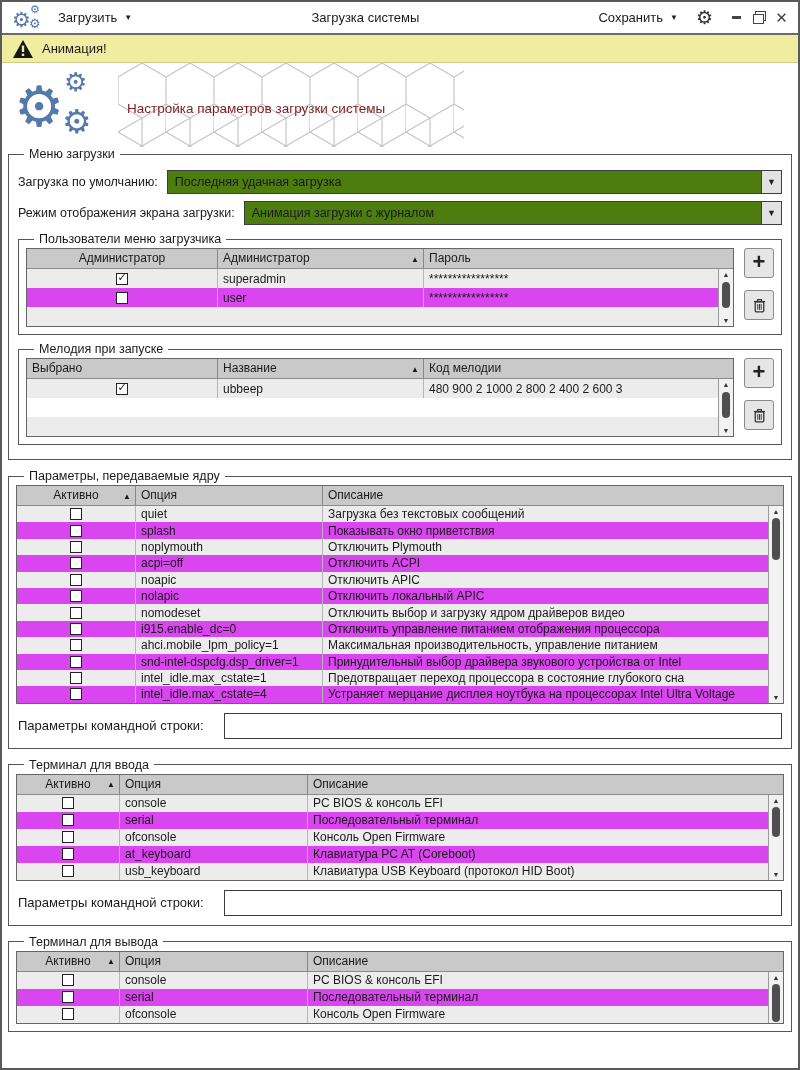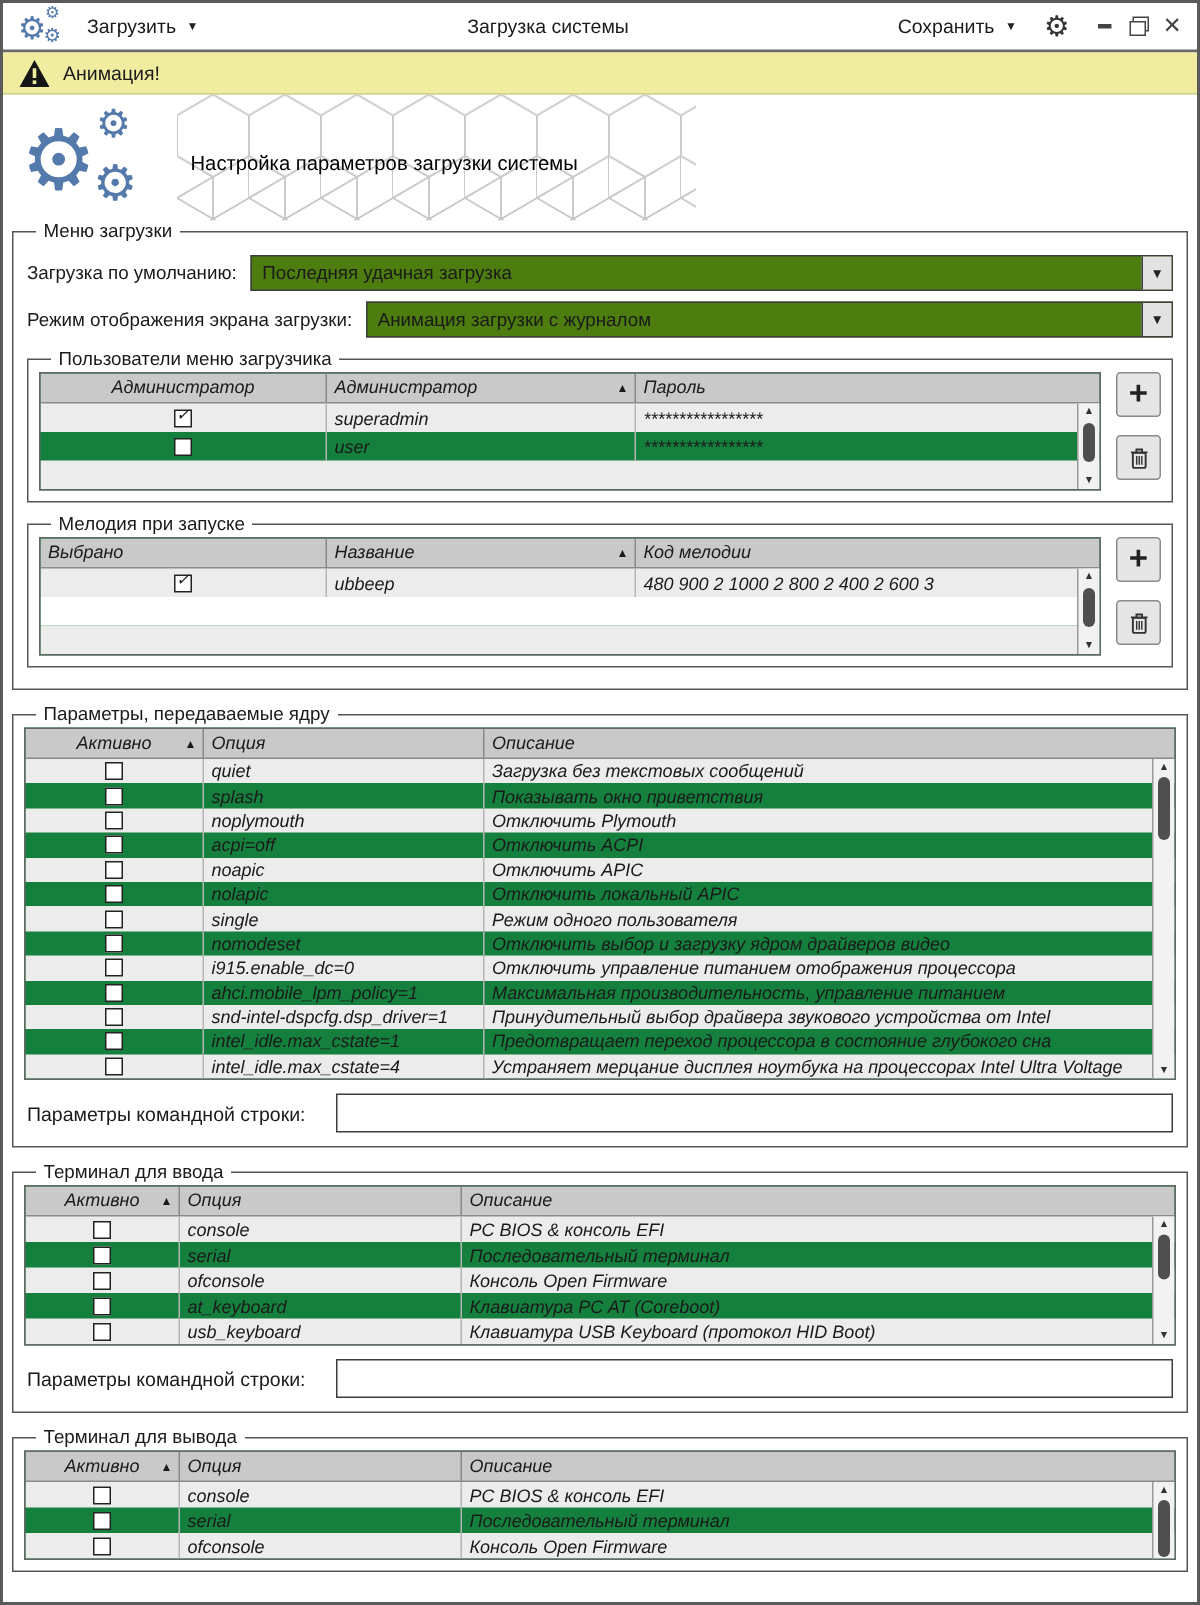--- a/index.html
+++ b/index.html
@@ -32,21 +32,21 @@
   .warnbar { height:28px; background:#F1EDA0; border-bottom:1px solid #cfcb8c;
              display:flex; align-items:center; gap:9px; padding:0 11px; flex:0 0 auto; font-size:13px; }
 
   
   .banner { height:84px; position:relative; flex:0 0 auto; }
   .hexes { position:absolute; left:116px; top:0; }
   .gears-lg { width:98px; height:72px; position:absolute; left:12px; top:6px; }
   .gears-lg .g1 { font-size:56px; left:0; top:10px; }
   .gears-lg .g2 { font-size:26px; left:50px; top:0; }
   .gears-lg .g3 { font-size:33px; left:48px; top:36px; }
-  .banner-title { position:absolute; left:125px; top:38px; font-size:13.5px; color:#000000; z-index:2; }
+  .banner-title { position:absolute; left:125px; top:38px; font-size:13.5px; color:#7f1d1d; z-index:2; }
 
   
   .main { flex:1 1 auto; padding:0 6px; display:flex; flex-direction:column; }
   fieldset { border:1px solid #555; margin:0 0 9px 0; padding:2px 7px 7px 7px; background:#fff; }
   fieldset legend { font-size:12.5px; padding:0 5px; margin-left:8px; }
   fieldset.sub { margin:5px 2px 7px 2px; }
 
   .formrow { display:flex; align-items:center; gap:9px; margin:7px 2px; font-size:12.5px; }
 
   
@@ -62,21 +62,21 @@
                   flex-direction:column; align-items:center; justify-content:center; font-size:6px; line-height:1.3; color:#222; }
 
   
   .combo { flex:1; display:flex; border:1.5px solid #3d3d3d; height:24px; background:#4d7c0f; align-items:stretch; }
   .combo .txt { flex:1; display:flex; align-items:center; padding:0 7px; white-space:nowrap; overflow:hidden; }
   .combo .btn { width:20px; background:#e2e2e2; border-left:1.5px solid #3d3d3d; display:flex;
                 align-items:center; justify-content:center; font-size:9px; color:#222; }
 
   
   .tblwrap { display:flex; align-items:flex-start; }
-  .tbl { border:1px solid #666; background:#15803d; position:relative; flex:1; overflow:hidden;font-style:italic; }
+  .tbl { border:1px solid #666; background:#d946ef; position:relative; flex:1; overflow:hidden; }
   .thead { display:flex; background:#C9C9C9; border-bottom:1px solid #8a8a8a; height:20px; }
   .hc { padding:2px 5px; position:relative; font-size:12px; white-space:nowrap; overflow:hidden; }
   .hc + .hc { border-left:1px solid #888; }
   .sort-arrow { position:absolute; right:4px; top:50%; transform:translateY(-50%); font-size:8px; }
   .trow { display:flex; align-items:center; }
   .tbody div.trow:nth-of-type(odd) { background:#ececec; }
   .tc { padding:1px 5px; white-space:nowrap; overflow:hidden; height:100%; display:flex; align-items:center; }
   .tc + .tc { border-left:1px solid #b5b5b5; }
   .tc.center { justify-content:center; }
   .f-gray { background:#ececec; }
@@ -335,27 +335,20 @@
               <div class="tc c0 center">
                 <span class="cb cb-sm"></span>
               </div>
               <div class="tc c1">nolapic</div>
               <div class="tc c2">Отключить локальный APIC</div>
             </div>
             <div class="trow">
               <div class="tc c0 center">
                 <span class="cb cb-sm"></span>
               </div>
-              <div class="tc c1">single</div>
-              <div class="tc c2">Режим одного пользователя</div>
-            </div>
-            <div class="trow">
-              <div class="tc c0 center">
-                <span class="cb cb-sm"></span>
-              </div>
               <div class="tc c1">nomodeset</div>
               <div class="tc c2">Отключить выбор и загрузку ядром драйверов видео</div>
             </div>
             <div class="trow">
               <div class="tc c0 center">
                 <span class="cb cb-sm"></span>
               </div>
               <div class="tc c1">i915.enable_dc=0</div>
               <div class="tc c2">Отключить управление питанием отображения процессора</div>
             </div>

